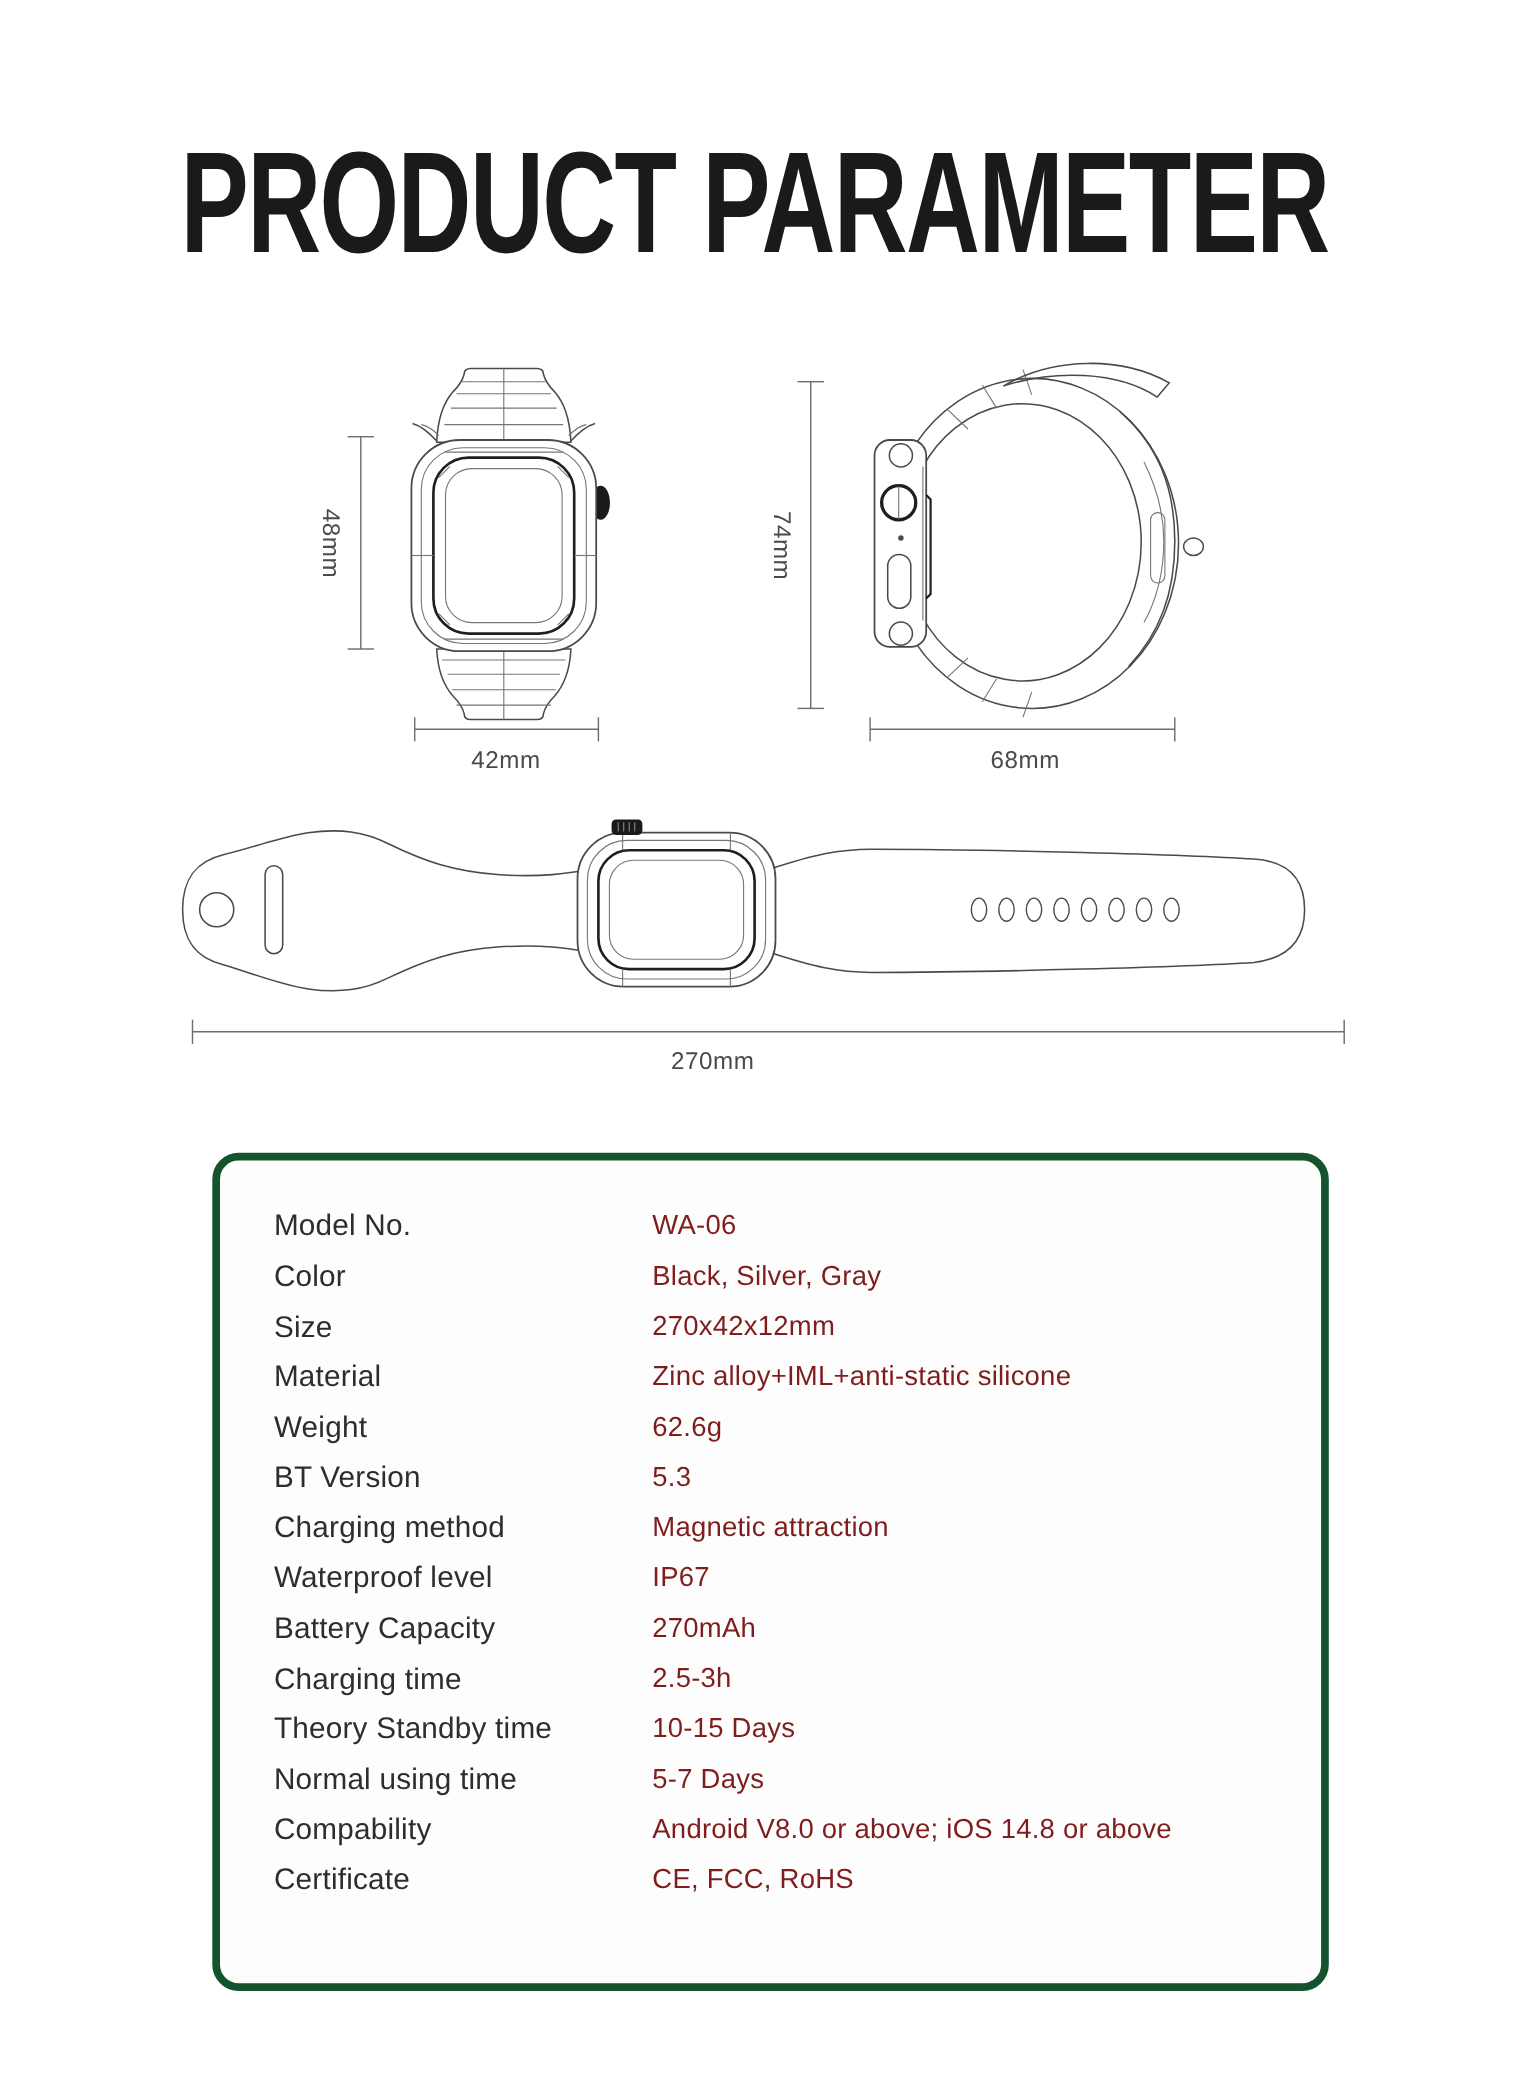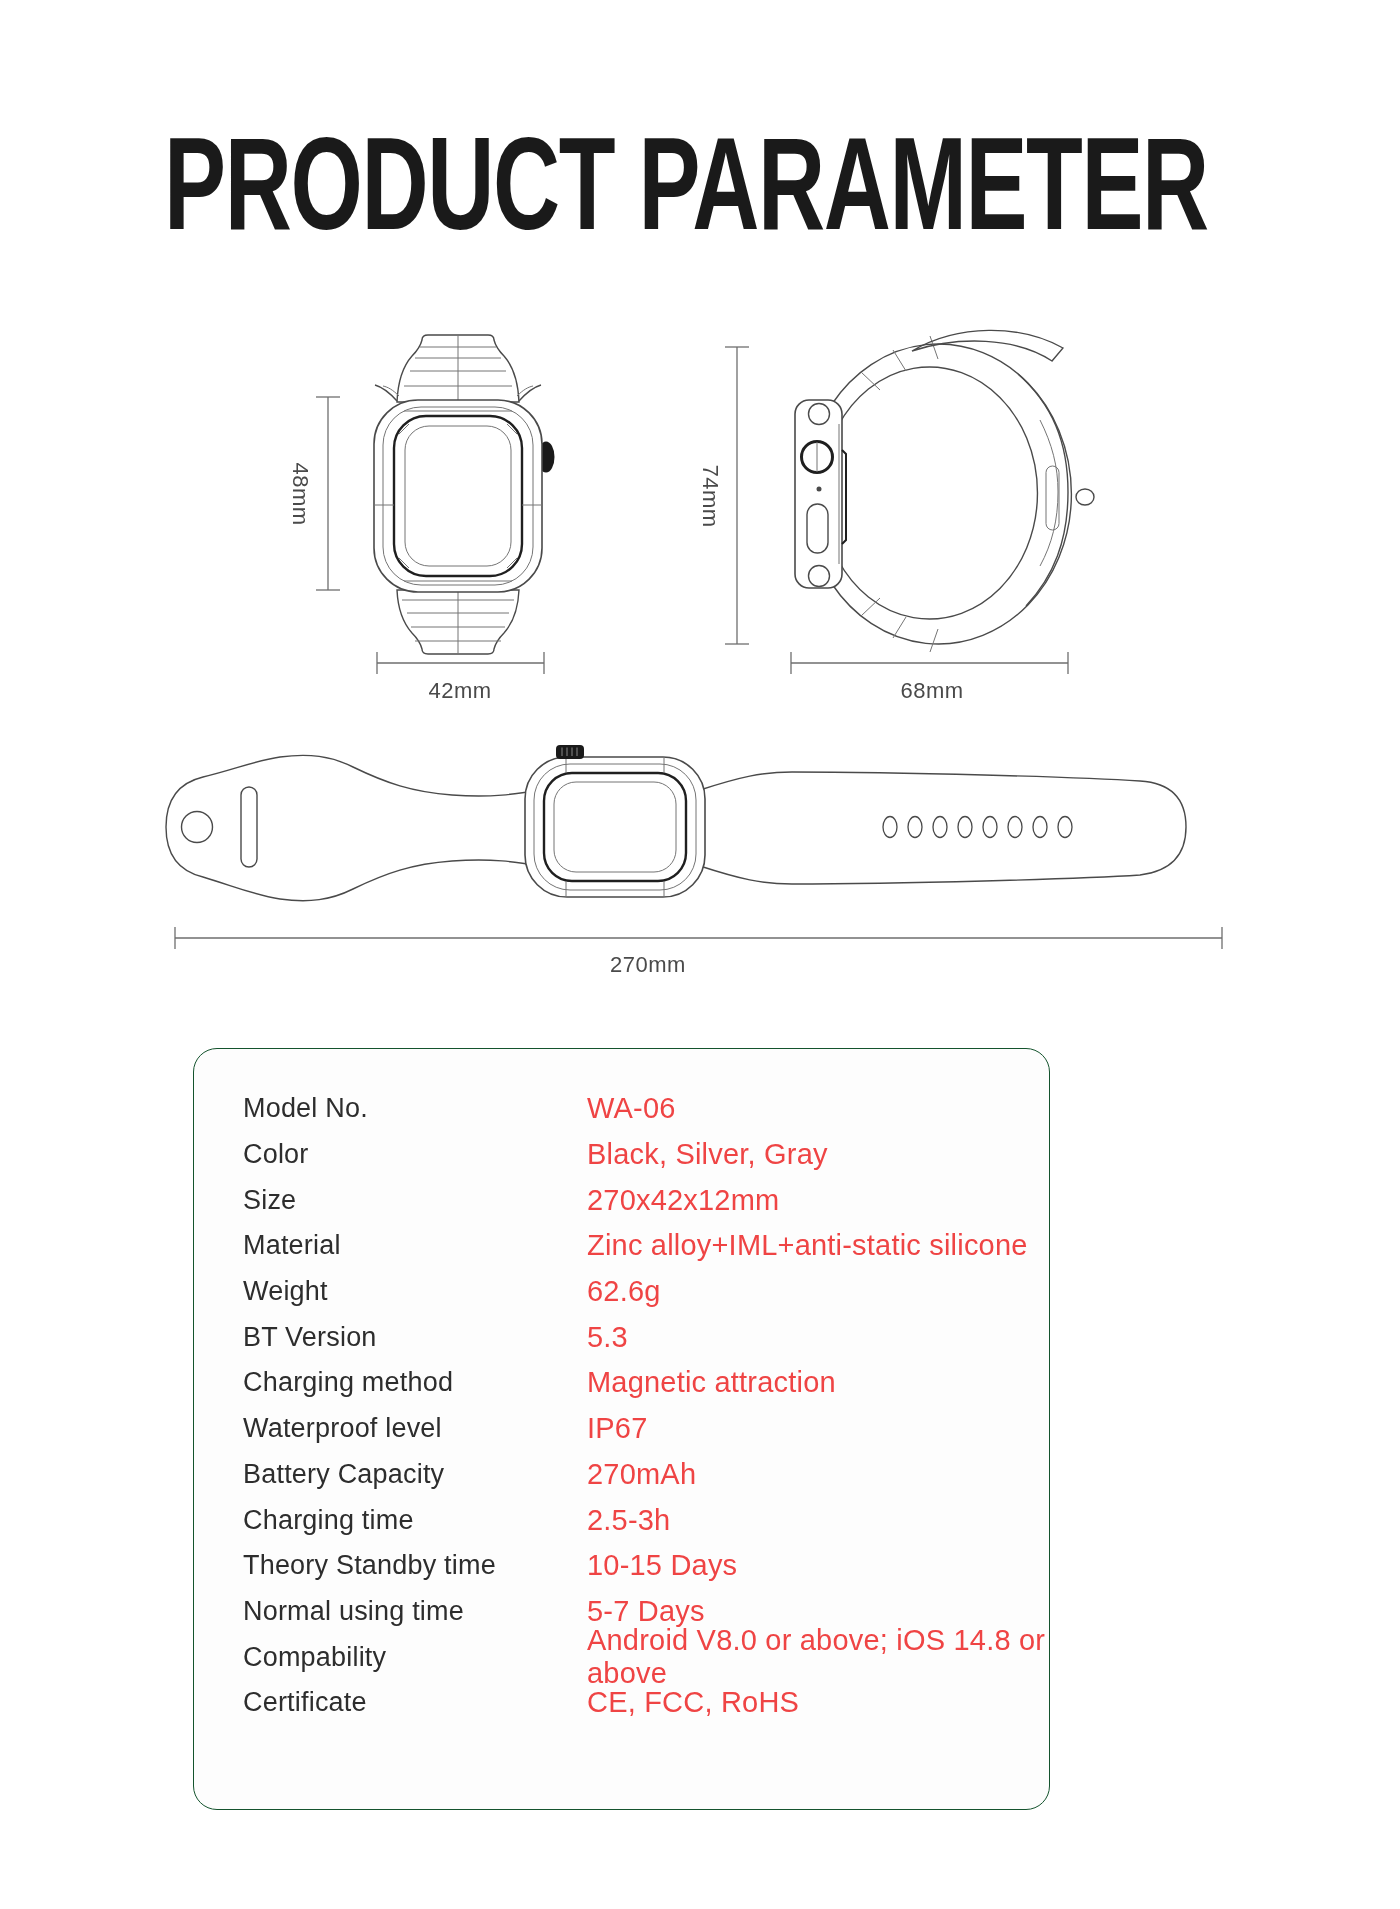--- a/index.html
+++ b/index.html
@@ -43,45 +43,45 @@
   .dimtext   {
     fill: #4a4a4a;
     font-family: "Liberation Sans", sans-serif;
     font-size: 22px;
     letter-spacing: 0.5px;
   }
   #spec-card {
     position: absolute;
     left: 193px;
     top: 1048px;
-    width: 857px;
+    width: 1015px;
     height: 762px;
     box-sizing: border-box;
     padding-top: 37px;
     background: #fdfdfd;
-    border: 1px solid #14532d;
+    border: 7px solid #14532d;
     border-radius: 24px;
   }
   .spec-row {
     display: flex;
     align-items: center;
     height: 45.7px;
   }
   .spec-label {
     width: 344px;
     padding-left: 49px;
     flex-shrink: 0;
     font-size: 27px;
     color: #2d2d2d;
     letter-spacing: 0.2px;
   }
   .spec-value {
     flex: 1;
-    font-size: 29px;
-    color: #ef4444;
+    font-size: 25px;
+    color: #7f1d1d;
     letter-spacing: 0.2px;
   }
 </style>
 </head>
 <body>
 
 <div id="page">
 
   <div id="page-title">PRODUCT PARAMETER</div>
 

